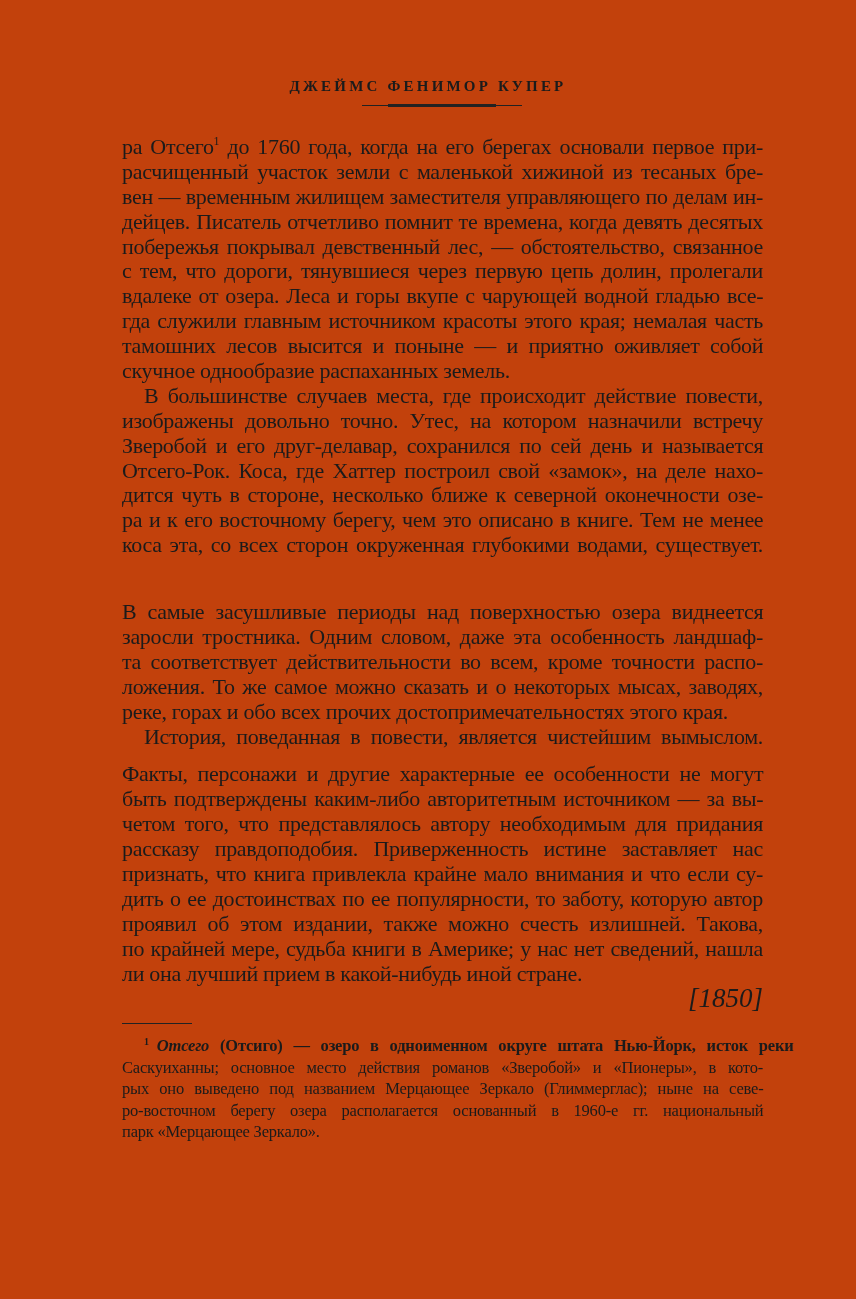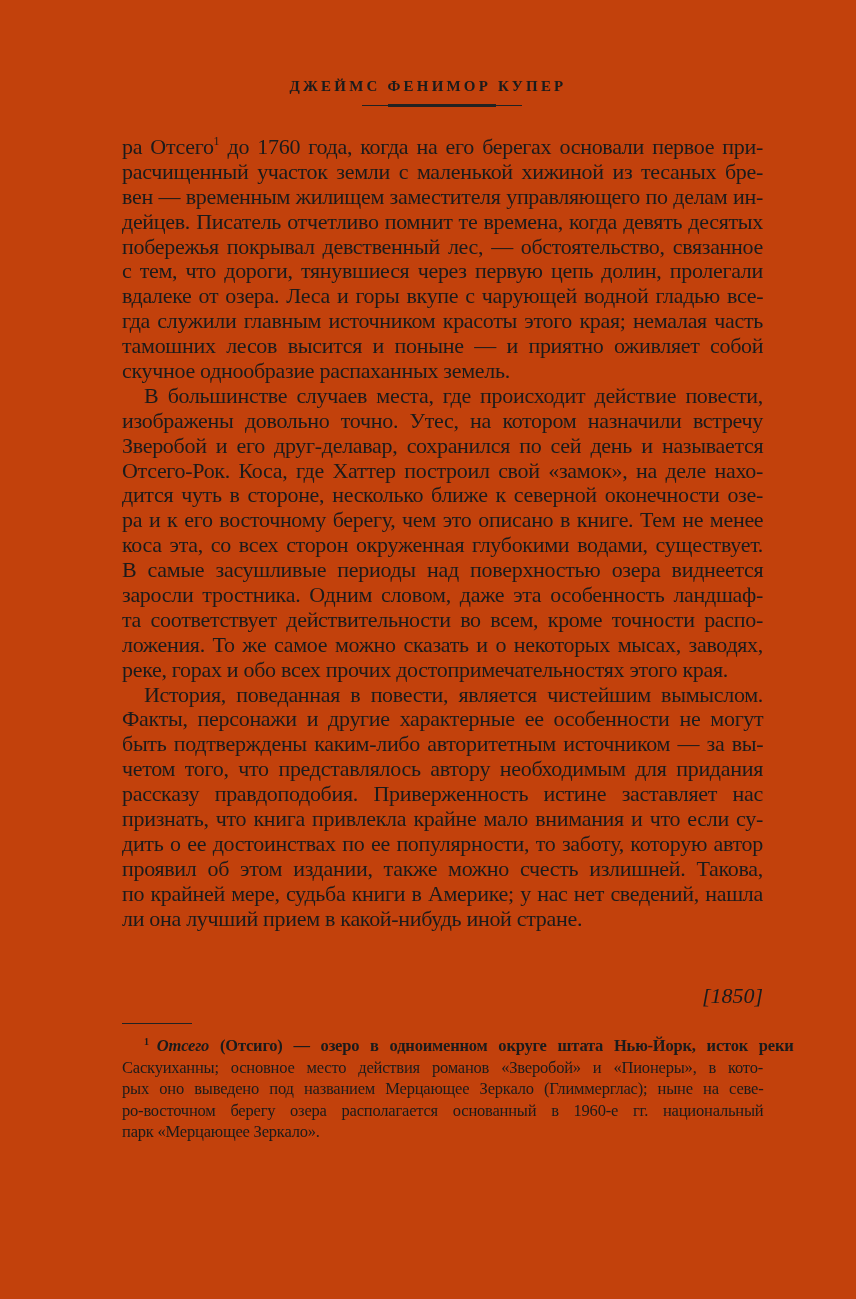--- a/index.html
+++ b/index.html
@@ -16,21 +16,21 @@
   .body-text {
     position: absolute; left: 122px; top: 135px; width: 641px;
     font-family: "Liberation Serif", "DejaVu Serif", serif;
     font-size: 22px; line-height: 24.9px; text-align: justify;
     text-align-last: justify; letter-spacing: -0.3px;
   }
   .line { display: block; white-space: nowrap; text-align: justify; text-align-last: justify; height: 24.9px; }
   .line.last { text-align-last: left; }
   .line.indent { padding-left: 22px; }
   sup { font-size: 12px; vertical-align: 9px; line-height: 0; }
-  .date { position: absolute; top: 983px; right: 93px; font-family: "Liberation Serif", "DejaVu Serif", serif; font-style: italic; font-size: 22px; }
+  .date { position: absolute; top: 983px; right: 93px; font-family: "Liberation Serif", "DejaVu Serif", serif; font-style: italic; font-size: 27px; }
   .fn-rule { position: absolute; left: 122px; top: 1023px; width: 70px; height: 1px; background: #222; }
   .footnote {
     position: absolute; left: 122px; top: 1035px; width: 641px;
     font-family: "Liberation Serif", "DejaVu Serif", serif;
     font-size: 16.5px; line-height: 21.5px; letter-spacing: -0.2px;
   }
   .footnote .line { height: 21.5px; }
   .footnote .line.indent { padding-left: 22px; font-weight: bold; }
   .footnote sup { font-size: 10px; vertical-align: 6px; margin-right: 8px; }
   em { font-style: italic; }
@@ -54,27 +54,27 @@
     <span class="line" style="display: block; width: auto; word-spacing: 2.125px;">гда служили главным источником красоты этого края; немалая часть</span>
     <span class="line" style="display: block; width: auto; word-spacing: 5.33333px;">тамошних лесов высится и поныне — и приятно оживляет собой</span>
     <span class="line last">скучное однообразие распаханных земель.</span>
     <span class="line indent" style="display: block; width: auto; word-spacing: 4px;">В большинстве случаев места, где происходит действие повести,</span>
     <span class="line" style="display: block; width: auto; word-spacing: 6.14286px;">изображены довольно точно. Утес, на котором назначили встречу</span>
     <span class="line" style="display: block; width: auto; word-spacing: 4px;">Зверобой и его друг-делавар, сохранился по сей день и называется</span>
     <span class="line" style="display: block; width: auto; word-spacing: 3.33333px;">Отсего-Рок. Коса, где Хаттер построил свой «замок», на деле нахо-</span>
     <span class="line" style="display: block; width: auto; word-spacing: 2.66667px;">дится чуть в стороне, несколько ближе к северной оконечности озе-</span>
     <span class="line" style="display: block; width: auto; word-spacing: 1.53846px;">ра и к его восточному берегу, чем это описано в книге. Тем не менее</span>
     <span class="line" style="display: block; width: auto; word-spacing: 2.625px;">коса эта, со всех сторон окруженная глубокими водами, существует.</span>
-    <span class="line" style="display: block; width: auto; word-spacing: 6px;">В самые засушливые периоды над поверхностью озера виднеется</span>
+    <span class="line" style="display: block; width: auto; word-spacing: 6px; margin-top: 42px;">В самые засушливые периоды над поверхностью озера виднеется</span>
     <span class="line" style="display: block; width: auto; word-spacing: 3.71429px;">заросли тростника. Одним словом, даже эта особенность ландшаф-</span>
     <span class="line" style="display: block; width: auto; word-spacing: 4.28571px;">та соответствует действительности во всем, кроме точности распо-</span>
     <span class="line" style="display: block; width: auto; word-spacing: 2.4px;">ложения. То же самое можно сказать и о некоторых мысах, заводях,</span>
     <span class="line last">реке, горах и обо всех прочих достопримечательностях этого края.</span>
     <span class="line indent" style="display: block; width: auto; word-spacing: 5px;">История, поведанная в повести, является чистейшим вымыслом.</span>
-    <span class="line" style="display: block; width: auto; word-spacing: 4.75px;">Факты, персонажи и другие характерные ее особенности не могут</span>
+    <span class="line" style="display: block; width: auto; word-spacing: 4.75px; margin-top: 13px;">Факты, персонажи и другие характерные ее особенности не могут</span>
     <span class="line" style="display: block; width: auto; word-spacing: 2.14286px;">быть подтверждены каким-либо авторитетным источником — за вы-</span>
     <span class="line" style="display: block; width: auto; word-spacing: 4.42857px;">четом того, что представлялось автору необходимым для придания</span>
     <span class="line" style="display: block; width: auto; word-spacing: 10.2px;">рассказу правдоподобия. Приверженность истине заставляет нас</span>
     <span class="line" style="display: block; width: auto; word-spacing: 1.9px;">признать, что книга привлекла крайне мало внимания и что если су-</span>
     <span class="line" style="display: block; width: auto; word-spacing: 1.3px;">дить о ее достоинствах по ее популярности, то заботу, которую автор</span>
     <span class="line" style="display: block; width: auto; word-spacing: 5.75px;">проявил об этом издании, также можно счесть излишней. Такова,</span>
     <span class="line" style="display: block; width: auto; word-spacing: 1.09091px;">по крайней мере, судьба книги в Америке; у нас нет сведений, нашла</span>
     <span class="line last">ли она лучший прием в какой-нибудь иной стране.</span>
   </div>
 

